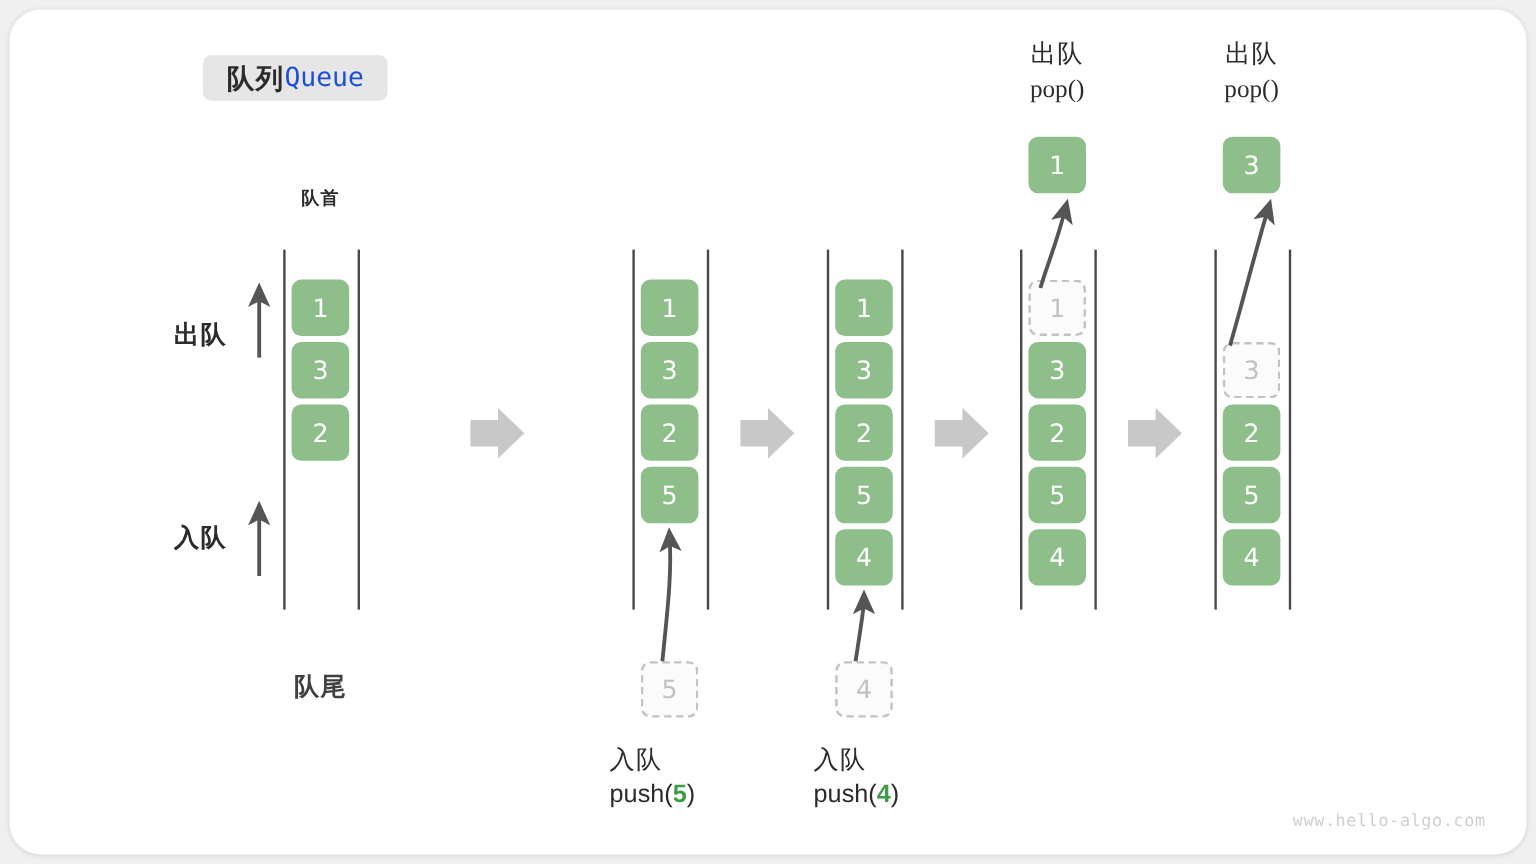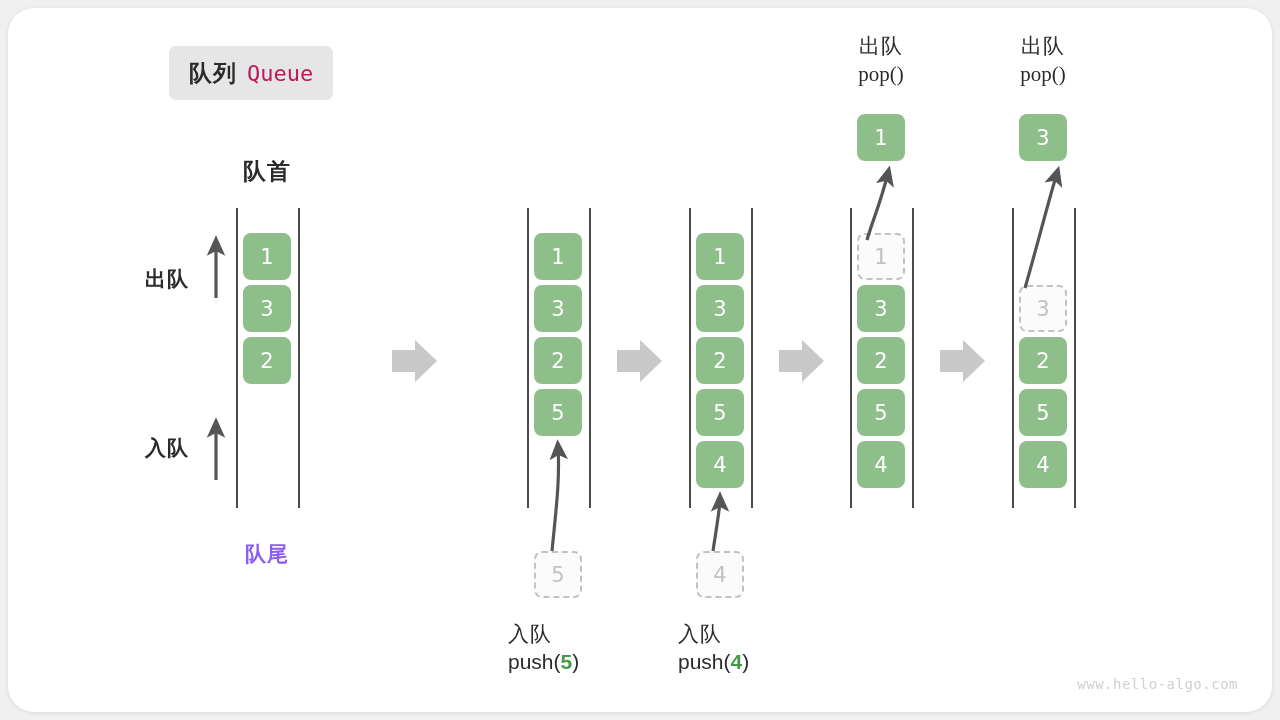--- a/index.html
+++ b/index.html
@@ -30,37 +30,37 @@
     background: #ffffff;
     border-radius: 26px;
     box-shadow: 0 1px 4px rgba(0,0,0,0.10);
   }
 
   
   .title-badge {
     position: absolute;
     left: 169px;
     top: 46px;
-    height: 54px;
+    height: 38px;
     padding: 0 20px;
     background: #e6e6e6;
     border-radius: 7px;
     display: flex;
     align-items: center;
-    gap: 10px;
+    gap: 0;
   }
   .title-cn {
     font-size: 23px;
     font-weight: bold;
     color: #2b2b2b;
     letter-spacing: 1px;
   }
   .title-en {
     font-size: 22px;
-    color: #be185d;
+    color: #1d4ed8;
     font-family: "DejaVu Sans Mono", "Liberation Mono", monospace;
   }
 
   
   .col {
     position: absolute;
     top: 0;
     width: 120px;
     height: 720px;
   }
@@ -104,34 +104,34 @@
     color: #2b2b2b;
     letter-spacing: 1px;
   }
 
   .head-label {
     position: absolute;
     left: 0;
     top: 156px;
     width: 120px;
     text-align: center;
-    font-size: 23px;
+    font-size: 15px;
     font-weight: bold;
     color: #2b2b2b;
     letter-spacing: 1px;
   }
   .tail-label {
     position: absolute;
     left: 0;
-    top: 540px;
+    top: 558px;
     width: 120px;
     text-align: center;
     font-size: 21px;
     font-weight: bold;
-    color: #8b5cf6;
+    color: #404040;
     letter-spacing: 1px;
   }
 
   
   .caption {
     position: absolute;
     text-align: left;
     line-height: 1.35;
     color: #2b2b2b;
   }

